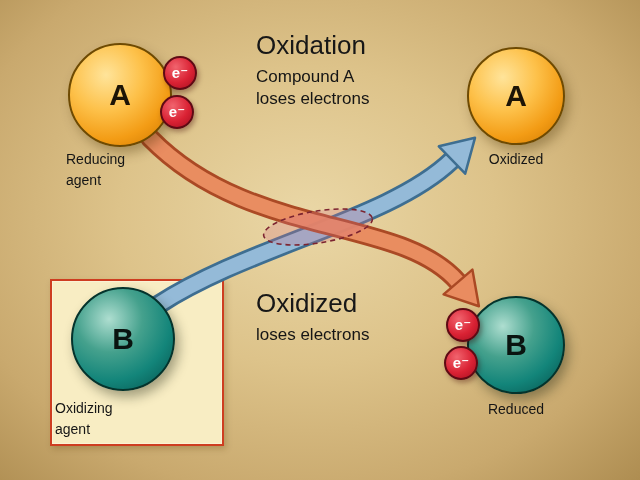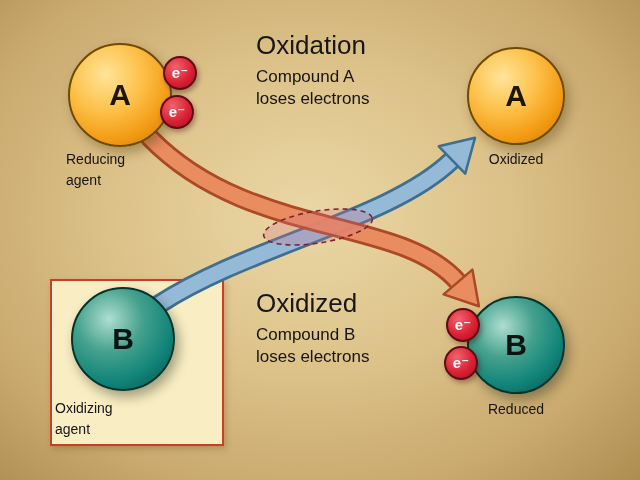--- a/index.html
+++ b/index.html
@@ -86,21 +86,20 @@
   <div class="sphere sphere-teal" style="left:71px;top:287px;width:104px;height:104px">
     <span class="sphere-label">B</span>
   </div>
   <div class="caption" style="left:55px;top:398px">
     <span>Oxidizing</span>
     <span>agent</span>
   </div>
 
   <div class="section-title" style="left:256px;top:288px">Oxidized</div>
   <div class="section-desc" style="left:256px;top:324px">
-    <span>Compound B</span>
     <span>loses electrons</span>
   </div>
 
   <div class="sphere sphere-teal" style="left:467px;top:296px;width:98px;height:98px">
     <span class="sphere-label">B</span>
   </div>
   <div class="electron" style="left:446px;top:308px">
     <span>e⁻</span>
   </div>
   <div class="electron" style="left:444px;top:346px">

